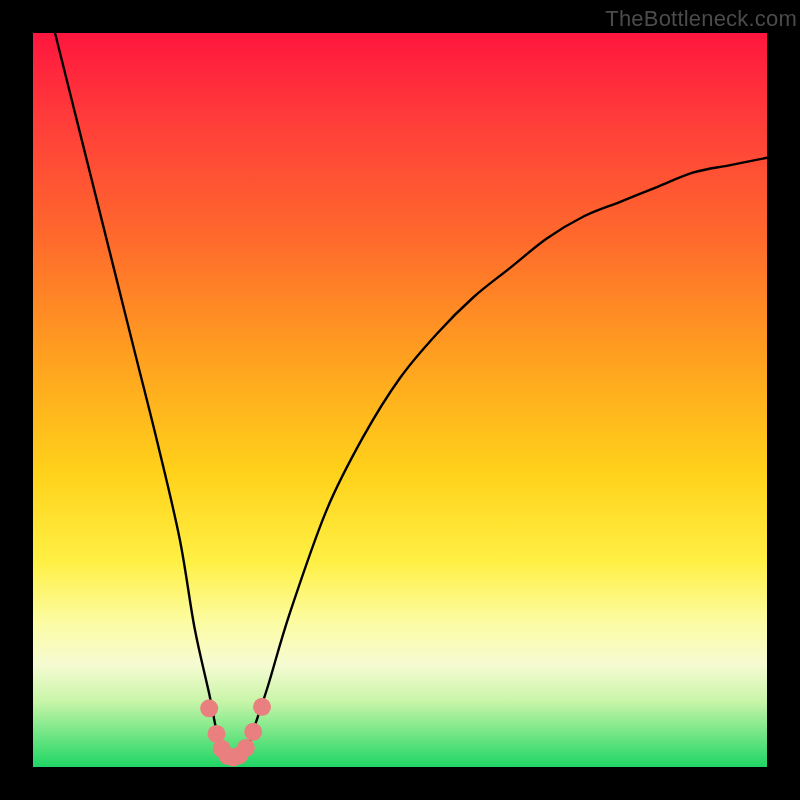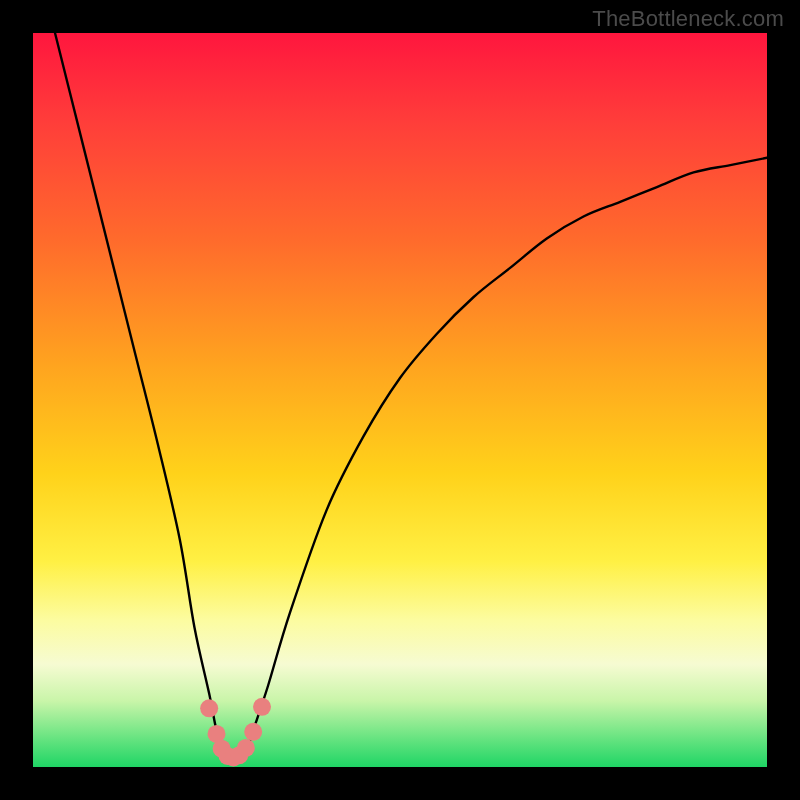--- a/index.html
+++ b/index.html
@@ -33,21 +33,21 @@
       #fff044 72%,
       #fcfca0 80%,
       #f6fbd2 86%,
       #c9f5a9 91%,
       #69e481 96%,
       #1fd565 100%);
   }
   .watermark {
     position: absolute;
     top: 6px;
-    right: 16px;
+    right: 3px;
     color: #4b4b4b;
     font-size: 22px;
     letter-spacing: 0.2px;
     user-select: none;
   }
   svg.curve {
     position: absolute;
     left: 0; top: 0;
     width: 734px; height: 734px;
     overflow: visible;

